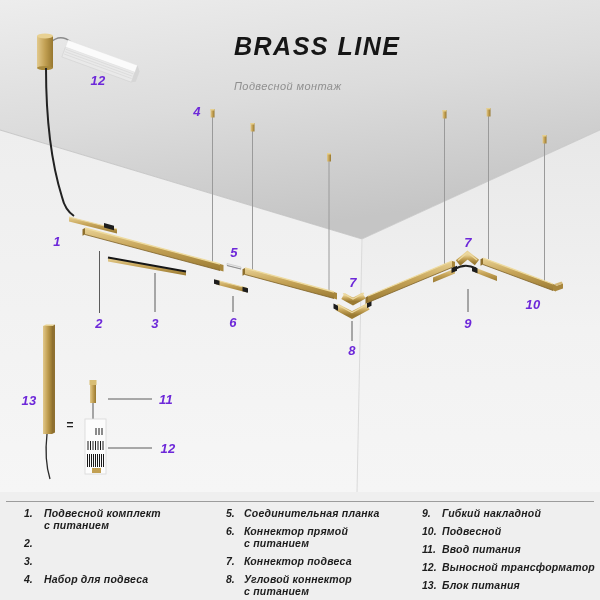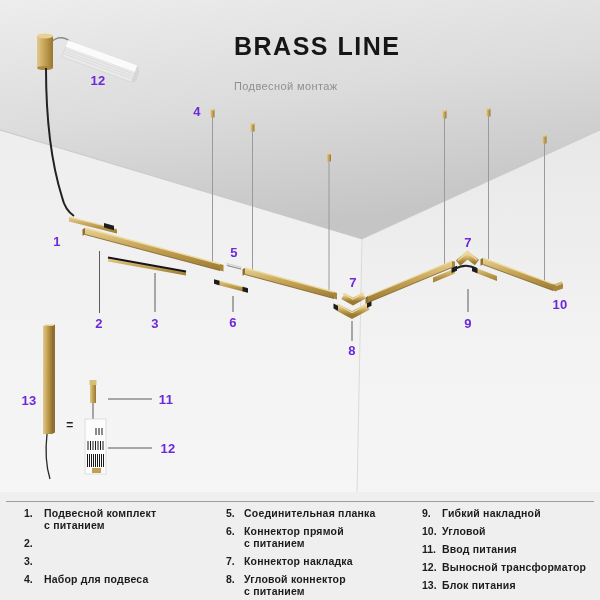--- a/index.html
+++ b/index.html
@@ -1,17 +1,17 @@
 <!DOCTYPE html>
 <html><head>
 <meta charset="utf-8">
 <style>
   html,body{margin:0;padding:0;}
   body{font-family:"Liberation Sans","DejaVu Sans",sans-serif;}
-  .stage{position:relative;width:600px;height:600px;background:#efefef;overflow:hidden;}
+  .stage{position:relative;width:600px;height:600px;background:#efefef;overflow:hidden;font-style:italic;}
   .scene{position:absolute;left:0;top:0;}
   .hdr{position:absolute;left:234px;top:33px;}
   .hdr h1{margin:0;font-size:25px;line-height:1.1;font-weight:700;letter-spacing:1.5px;color:#161616;}
   .hdr .sub{margin-top:19px;font-size:11px;letter-spacing:0.4px;color:#8f8f8f;}
   .plabel{position:absolute;transform:translate(-50%,-50%);font-size:13px;font-weight:700;color:#6d28d9;letter-spacing:0.3px;}
   .eq{font-size:12px;font-weight:700;color:#222;}
   .legend-divider{position:absolute;left:6px;top:501px;width:588px;height:1px;background:#9c9c9c;}
   .lcol{position:absolute;top:507px;}
   .lcol1{left:24px;width:190px;}
   .lcol2{left:226px;width:185px;}
@@ -257,21 +257,21 @@
   <div class="plabel" style="left:57px;top:241px;">1</div>
   <div class="plabel" style="left:99px;top:323px;">2</div>
   <div class="plabel" style="left:155px;top:323px;">3</div>
   <div class="plabel" style="left:197px;top:111px;">4</div>
   <div class="plabel" style="left:234px;top:252px;">5</div>
   <div class="plabel" style="left:233px;top:322px;">6</div>
   <div class="plabel" style="left:353px;top:282px;">7</div>
   <div class="plabel" style="left:468px;top:242px;">7</div>
   <div class="plabel" style="left:352px;top:350px;">8</div>
   <div class="plabel" style="left:468px;top:323px;">9</div>
-  <div class="plabel" style="left:560px;top:304px;">10</div>
+  <div class="plabel" style="left:533px;top:304px;">10</div>
   <div class="plabel" style="left:166px;top:399px;">11</div>
   <div class="plabel" style="left:98px;top:80px;">12</div>
   <div class="plabel" style="left:168px;top:448px;">12</div>
   <div class="plabel" style="left:29px;top:400px;">13</div>
   <div class="plabel eq" style="left:70px;top:425px;">=</div>
 
   <div class="legend-divider"></div>
 
   <div class="lcol lcol1">
     <div class="litem">
@@ -295,36 +295,36 @@
         <span class="lnum">5.</span>
         <span class="ltxt">Соединительная планка</span>
       </div>
     <div class="litem">
         <span class="lnum">6.</span>
         <span class="ltxt">Коннектор прямой
 с питанием</span>
       </div>
     <div class="litem">
         <span class="lnum">7.</span>
-        <span class="ltxt">Коннектор накладка</span>
+        <span class="ltxt">Коннектор подвеса</span>
       </div>
     <div class="litem">
         <span class="lnum">8.</span>
         <span class="ltxt">Угловой коннектор
 с питанием</span>
       </div>
   </div>
   <div class="lcol lcol3">
     <div class="litem">
         <span class="lnum">9.</span>
         <span class="ltxt">Гибкий накладной</span>
       </div>
     <div class="litem">
         <span class="lnum">10.</span>
-        <span class="ltxt">Угловой</span>
+        <span class="ltxt">Подвесной</span>
       </div>
     <div class="litem">
         <span class="lnum">11.</span>
         <span class="ltxt">Ввод питания</span>
       </div>
     <div class="litem">
         <span class="lnum">12.</span>
         <span class="ltxt">Выносной трансформатор</span>
       </div>
     <div class="litem">

